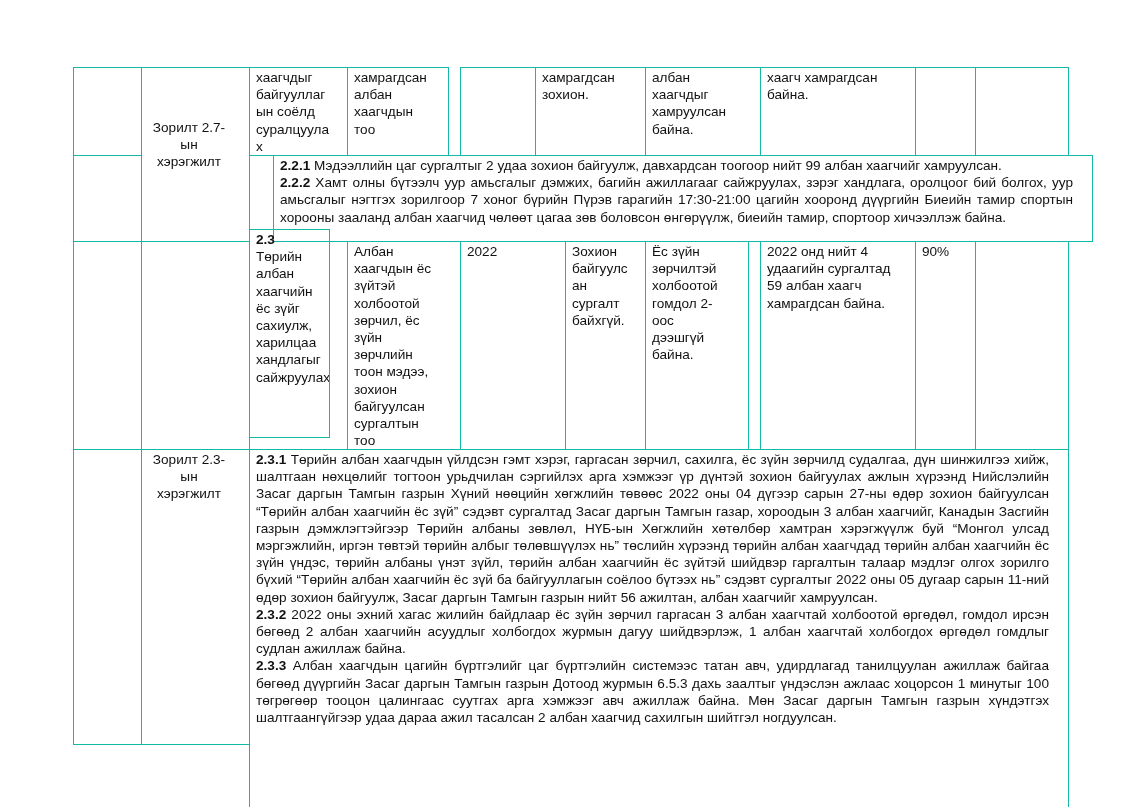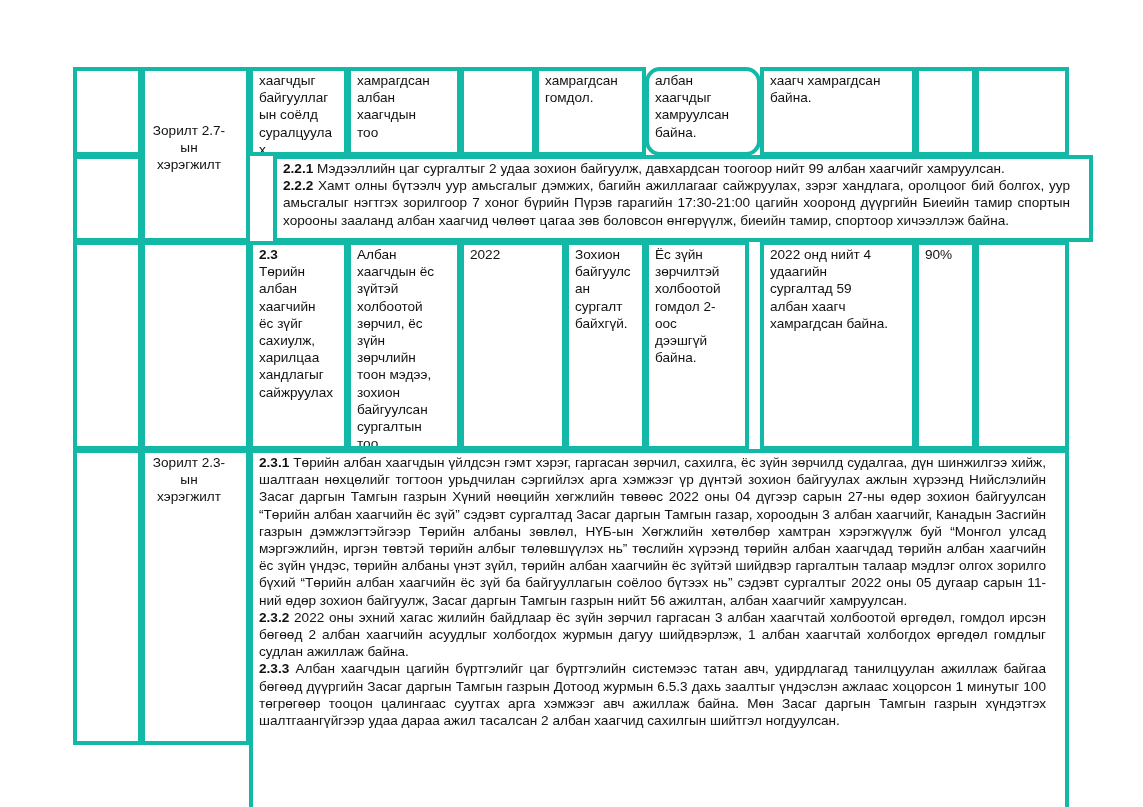--- a/index.html
+++ b/index.html
@@ -1,19 +1,19 @@
 <!DOCTYPE html>
 <html><head>
 <meta charset="utf-8">
 <style>
   html, body { margin: 0; padding: 0; background: #ffffff; }
   body { width: 1143px; height: 807px; position: relative; overflow: hidden;
          font-family: "Liberation Sans", sans-serif; color: #111; font-size: 13.6px; }
   .page { position: absolute; left: 0; top: 0; width: 1143px; height: 807px; }
-  .cell { position: absolute; border: 4px solid #14b8a6; box-sizing: border-box;
+  .cell { position: absolute; border: 1px solid #14b8a6; box-sizing: border-box;
           padding: 1px 19px 0 6px; line-height: 17.2px; overflow: hidden; }
   .center { text-align: center; }
   .just { text-align: justify; }
   .para { margin: 0; text-align: justify; }
   b { font-weight: bold; }
 </style>
 </head>
 <body>
 
 <div class="page">
@@ -21,36 +21,36 @@
   <div class="cell" style="left:73px; top:67px; width:69px; height:89px;"></div>
 
   <div class="cell" style="left:73px; top:155px; width:69px; height:87px;"></div>
   <div class="cell center" style="left:141px; top:67px; width:109px; height:175px; padding-top:51px;">
     <div>Зорилт 2.7-</div>
     <div style="margin-top:0px;">ын</div>
     <div>хэрэгжилт</div>
   </div>
 
   <div class="cell" style="left:249px; top:67px; width:99px; height:89px;">хаагчдыг байгууллаг ын соёлд суралцуула х</div>
-  <div class="cell" style="left:347px; top:67px; width:114px; height:89px;">хамрагдсан албан хаагчдын тоо</div>
+  <div class="cell" style="left:347px; top:67px; width:102px; height:89px;">хамрагдсан албан хаагчдын тоо</div>
   <div class="cell" style="left:460px; top:67px; width:76px; height:89px;"></div>
-  <div class="cell" style="left:535px; top:67px; width:111px; height:89px;">хамрагдсан гомдол.</div>
-  <div class="cell" style="left:645px; top:67px; width:116px; height:89px;border-radius:15px;">албан хаагчдыг хамруулсан байна.</div>
+  <div class="cell" style="left:535px; top:67px; width:111px; height:89px;">хамрагдсан зохион.</div>
+  <div class="cell" style="left:645px; top:67px; width:116px; height:89px;">албан хаагчдыг хамруулсан байна.</div>
   <div class="cell" style="left:760px; top:67px; width:156px; height:89px;">хаагч хамрагдсан байна.</div>
   <div class="cell" style="left:915px; top:67px; width:61px; height:89px;"></div>
   <div class="cell" style="left:975px; top:67px; width:94px; height:89px;"></div>
 
   <div class="cell just" style="left:249px; top:155px; width:820px; height:87px;margin-left:24px;">
     <p class="para"><b>2.2.1</b><span> Мэдээллийн цаг сургалтыг 2 удаа зохион байгуулж, давхардсан тоогоор нийт 99 албан хаагчийг хамруулсан.</span></p>
     <p class="para"><b>2.2.2</b><span> Хамт олны бүтээлч уур амьсгалыг дэмжих, багийн ажиллагааг сайжруулах, зэрэг хандлага, оролцоог бий болгох, уур амьсгалыг нэгтгэх зорилгоор 7 хоног бүрийн Пүрэв гарагийн 17:30-21:00 цагийн хооронд дүүргийн Биеийн тамир спортын хорооны зааланд албан хаагчид чөлөөт цагаа зөв боловсон өнгөрүүлж, биеийн тамир, спортоор хичээллэж байна.</span></p>
   </div>
 
   <div class="cell" style="left:73px; top:241px; width:69px; height:209px;"></div>
   <div class="cell" style="left:141px; top:241px; width:109px; height:209px;"></div>
-  <div class="cell" style="left:249px; top:241px; width:99px; height:209px;"><b>2.3</b><span> Төрийн албан хаагчийн ёс зүйг сахиулж, харилцаа хандлагыг сайжруулах</span></div>
+  <div class="cell" style="left:249px; top:229px; width:81px; height:209px;"><b>2.3</b><span> Төрийн албан хаагчийн ёс зүйг сахиулж, харилцаа хандлагыг сайжруулах</span></div>
   <div class="cell" style="left:347px; top:241px; width:114px; height:209px;">Албан хаагчдын ёс зүйтэй холбоотой зөрчил, ёс зүйн зөрчлийн тоон мэдээ, зохион байгуулсан сургалтын тоо</div>
   <div class="cell" style="left:460px; top:241px; width:106px; height:209px;">2022</div>
   <div class="cell" style="left:565px; top:241px; width:81px; height:209px;">Зохион байгуулс ан сургалт байхгүй.</div>
   <div class="cell" style="left:645px; top:241px; width:104px; height:209px;">Ёс зүйн зөрчилтэй холбоотой гомдол 2-оос дээшгүй байна.</div>
   <div class="cell" style="left:760px; top:241px; width:156px; height:209px;">2022 онд нийт 4 удаагийн сургалтад 59 албан хаагч хамрагдсан байна.</div>
   <div class="cell" style="left:915px; top:241px; width:61px; height:209px;">90%</div>
   <div class="cell" style="left:975px; top:241px; width:94px; height:209px;"></div>
 
   <div class="cell" style="left:73px; top:449px; width:69px; height:296px;"></div>
   <div class="cell center" style="left:141px; top:449px; width:109px; height:296px; padding-top:1px;">

